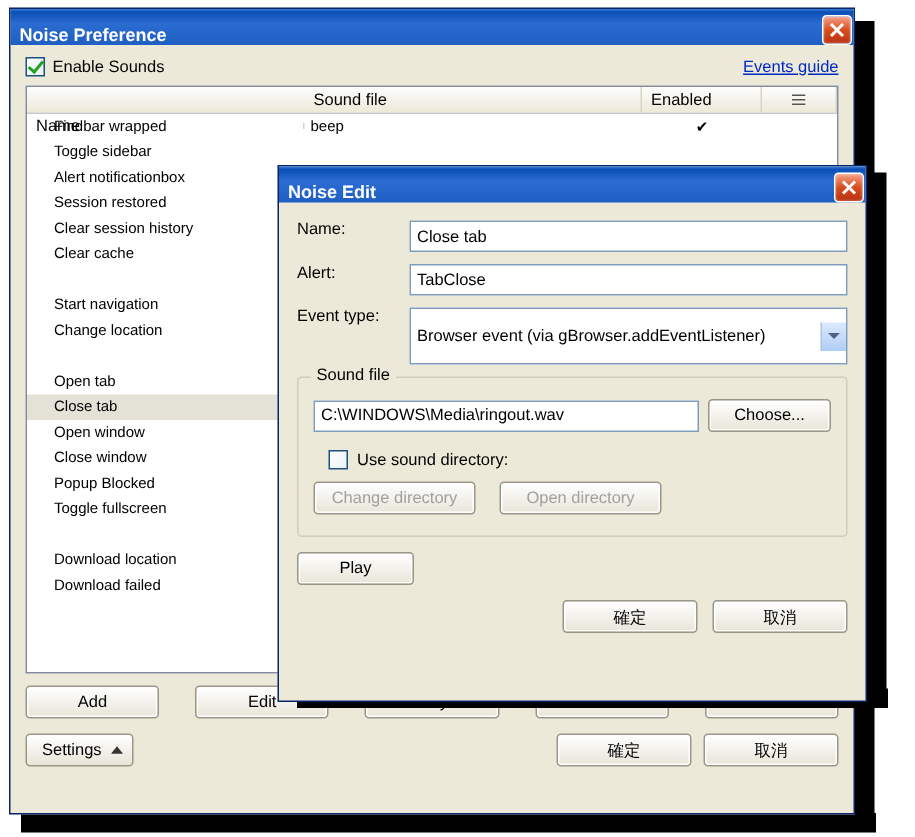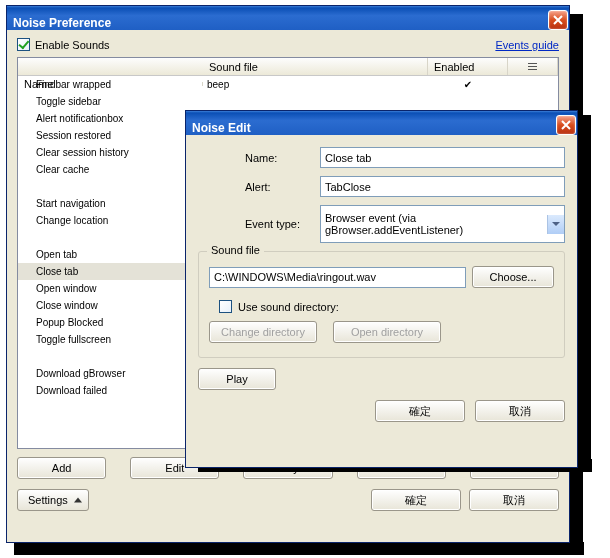--- a/index.html
+++ b/index.html
@@ -162,24 +162,23 @@
     z-index:10;
   }
   .edit-shadow-r { position:absolute; left:578px; top:115px; width:13px; height:356px; background:#000; z-index:9; }
   .edit-shadow-b { position:absolute; left:198px; top:459px; width:394px; height:13px; background:#000; z-index:9; }
 
   .edit-body {
     padding:12px 12px 10px 12px;
   }
   .formrow {
     display:flex;
-    align-items:center;
+    align-items:flex-start;
     margin-bottom:8px;
     font-size:11px;
-    margin-left:47px;
   }
   .formrow .label { width:75px; }
   .textfield {
     flex:1;
     border:1px solid #7f9db9;
     background:#fff;
     height:21px;
     padding:2px 4px;
     font-family:inherit;
     font-size:11px;
@@ -355,21 +354,21 @@
             <div class="c-sound"></div>
             <div class="c-enabled"></div>
           </div>
           <div class="row">
             <div class="c-name">Toggle fullscreen</div>
             <div class="c-sound"></div>
             <div class="c-enabled"></div>
           </div>
           <div class="spacer-row"></div>
           <div class="row">
-            <div class="c-name">Download gBrowser</div>
+            <div class="c-name">Download location</div>
             <div class="c-sound"></div>
             <div class="c-enabled"></div>
           </div>
           <div class="row">
             <div class="c-name">Download failed</div>
             <div class="c-sound"></div>
             <div class="c-enabled"></div>
           </div>
           <div class="spacer-row"></div>
           <div class="spacer-row"></div>

